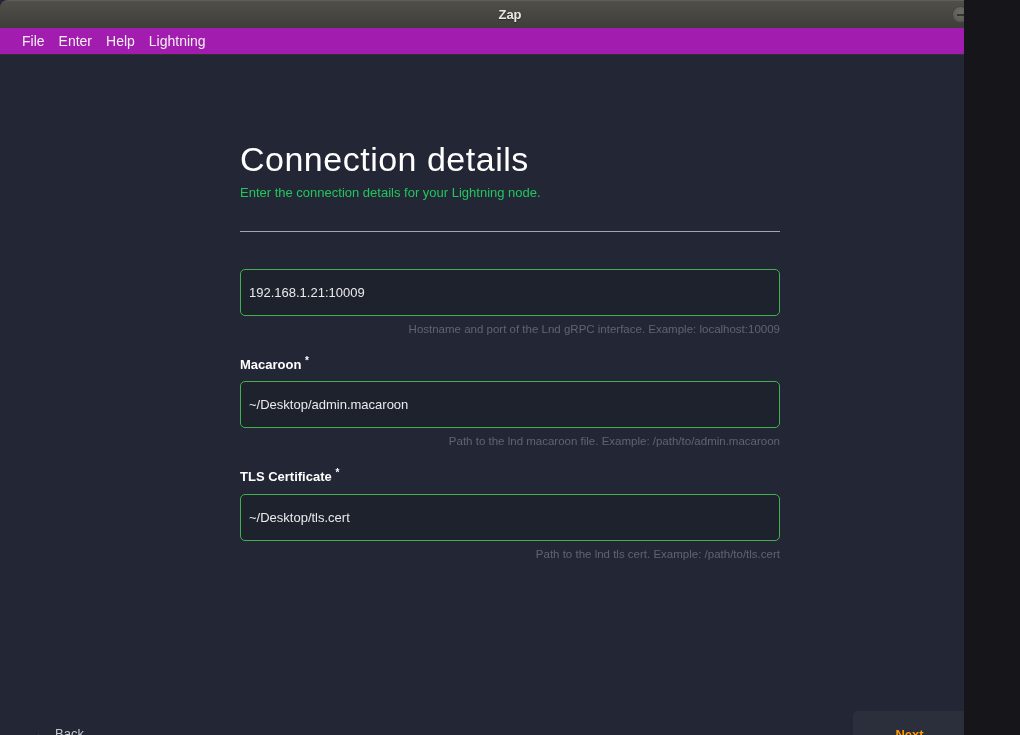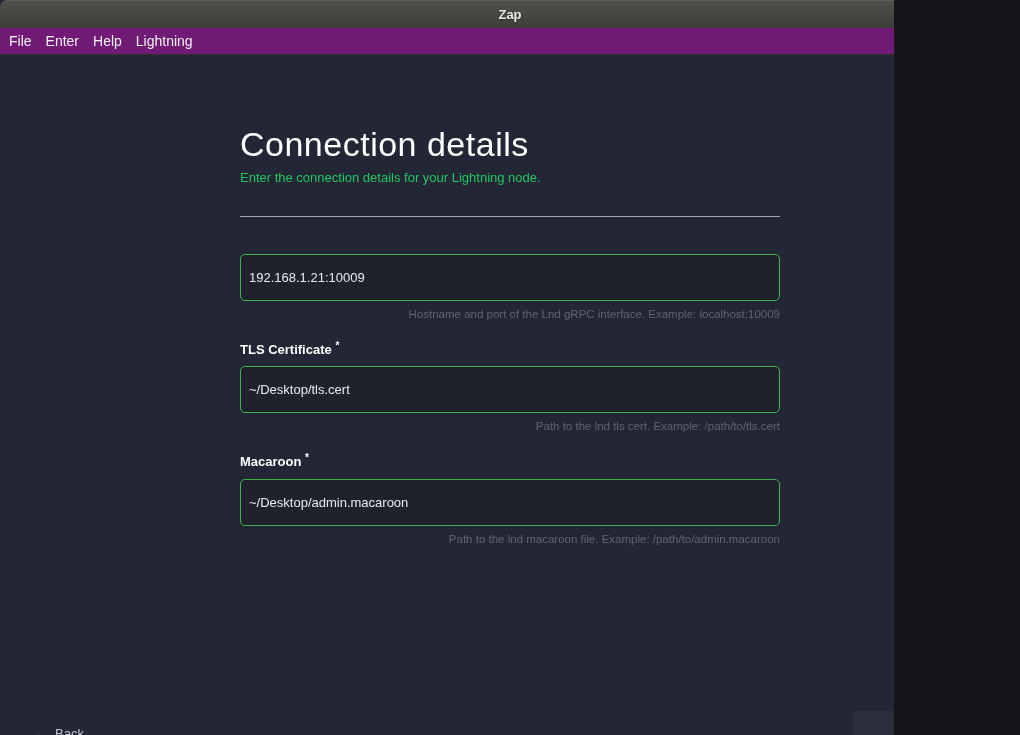--- a/index.html
+++ b/index.html
@@ -1,19 +1,19 @@
 <!DOCTYPE html>
 <html><head>
 <meta charset="utf-8">
 <style>
   * { margin:0; padding:0; box-sizing:border-box; }
   html,body { background:#15151a; }
   body { font-family:"Liberation Sans", sans-serif; }
   .window {
-    position:relative; width:894px; height:735px; overflow:hidden;
+    position:relative; width:964px; height:735px; overflow:hidden;
     background:#232735;
   }
   
   .titlebar {
     position:absolute; top:0; left:0; width:1020px; height:28px;
     background:linear-gradient(#504f4a,#3e3d39);
     border-top:1px solid #5f5e59;
     border-radius:8px 8px 0 0;
     display:flex; align-items:center; justify-content:center;
   }
@@ -35,30 +35,30 @@
   }
   .wc-close::before, .wc-close::after {
     content:""; position:absolute; left:3.5px; top:7px; width:8px; height:1.8px;
     background:#6e2a10; border-radius:1px;
   }
   .wc-close::before { transform:rotate(45deg); }
   .wc-close::after  { transform:rotate(-45deg); }
   
   .menubar {
     position:absolute; top:28px; left:0; width:1020px; height:27px;
-    background:#701a75; display:flex; align-items:center; padding-left:2px;
+    background:#a21caf; display:flex; align-items:center; padding-left:15px;
     border-bottom:1px solid #32312d;
   }
   .menu-item {
     color:#f3f1ef; font-size:14px; padding:4px 7px; cursor:default;
   }
   
   .content { position:absolute; top:55px; left:0; width:1020px; height:680px; background:#232735; }
   .dialog-close { position:absolute; top:78px; left:974px; width:22px; height:22px; cursor:pointer; }
-  .container { position:absolute; left:240px; top:0; width:540px; }
+  .container { position:absolute; left:240px; top:15px; width:540px; }
   .page-title {
     margin-top:69px; color:#ffffff; font-size:34px; font-weight:300; letter-spacing:0.5px;
     line-height:40px;
   }
   .page-subtitle { margin-top:5px; color:#22c55e; font-size:13px; line-height:18px; }
   .divider { margin-top:29px; height:1px; background:#a4a7b0; border:none; }
   .form { margin-top:37px; }
   .field { margin-bottom:17px; }
   .field-label { color:#ffffff; font-size:13px; font-weight:bold; line-height:16px; display:block; margin-bottom:8px; }
   .field-label sup { font-size:10px; font-weight:bold; color:#ffffff; }
@@ -117,29 +117,29 @@
       <hr class="divider">
 
       <div class="form">
 
         <div class="field">
           <input class="text-input" type="text" value="192.168.1.21:10009" style="">
           <div class="field-hint">Hostname and port of the Lnd gRPC interface. Example: localhost:10009</div>
         </div>
 
         <div class="field">
+          <label class="field-label"><span>Macaroon</span> <sup>*</sup></label>
+          <input class="text-input" type="text" value="~/Desktop/admin.macaroon" style="">
+          <div class="field-hint">Path to the lnd macaroon file. Example: /path/to/admin.macaroon</div>
+        </div>
+
+        <div class="field">
           <label class="field-label"><span>TLS Certificate</span> <sup>*</sup></label>
           <input class="text-input" type="text" value="~/Desktop/tls.cert" style="">
           <div class="field-hint">Path to the lnd tls cert. Example: /path/to/tls.cert</div>
-        </div>
-
-        <div class="field">
-          <label class="field-label"><span>Macaroon</span> <sup>*</sup></label>
-          <input class="text-input" type="text" value="~/Desktop/admin.macaroon" style="">
-          <div class="field-hint">Path to the lnd macaroon file. Example: /path/to/admin.macaroon</div>
         </div>
 
       </div>
     </div>
 
     <div class="back-link">
       <span class="back-arrow">←</span>
       <span>Back</span>
     </div>
 

